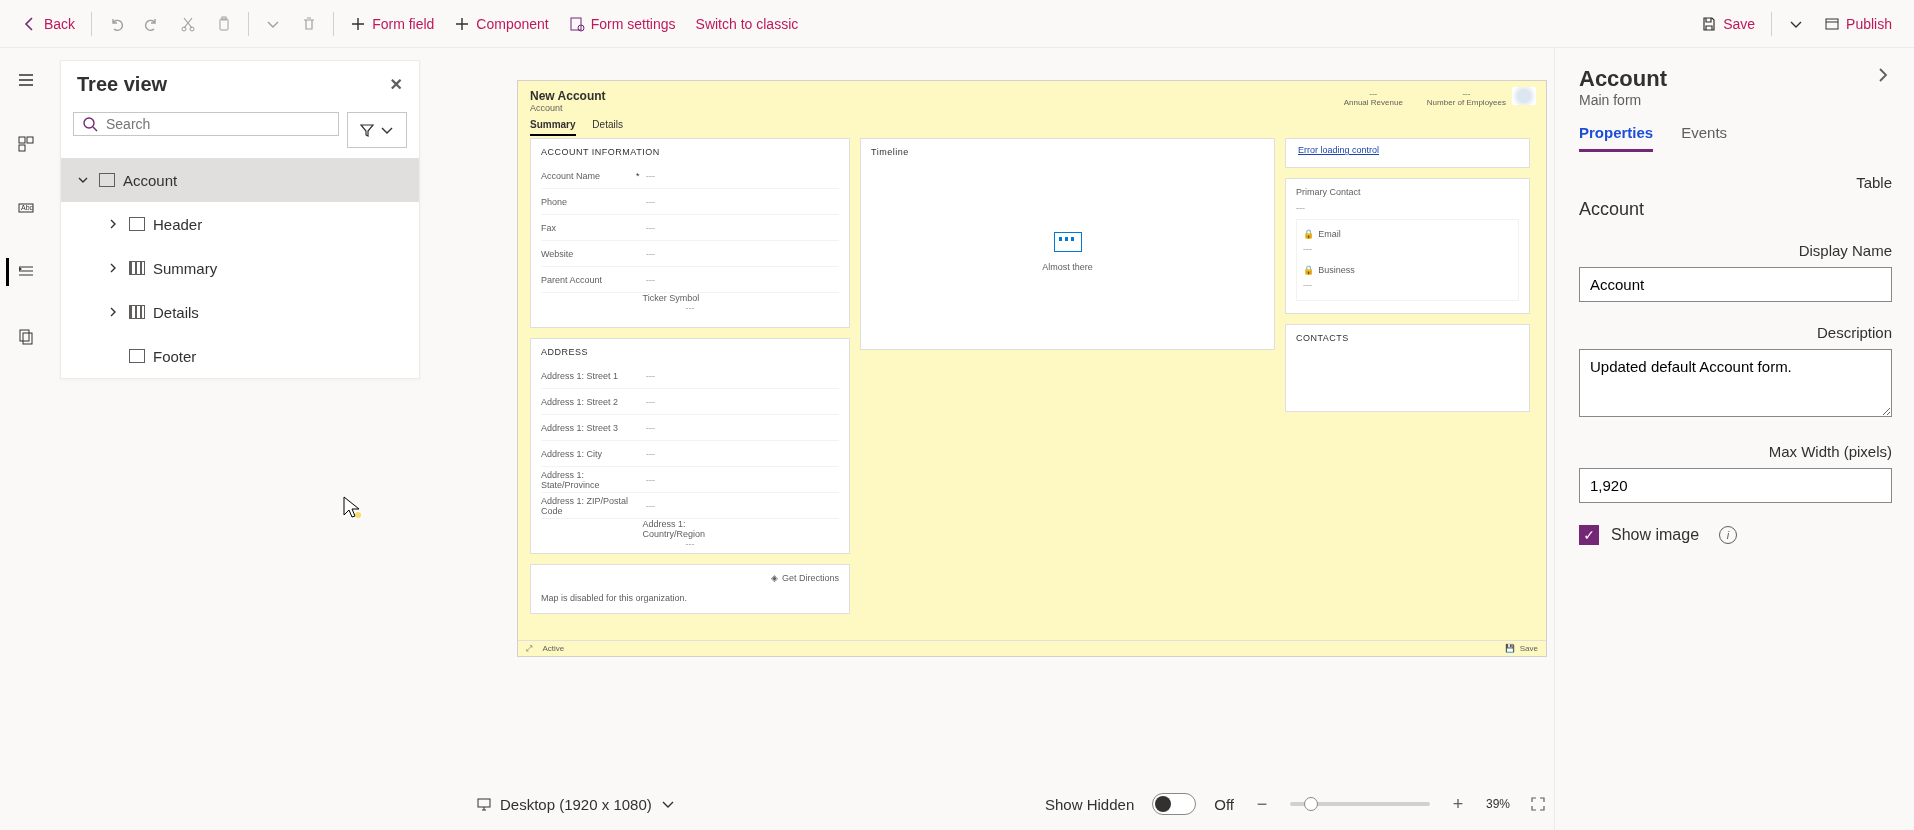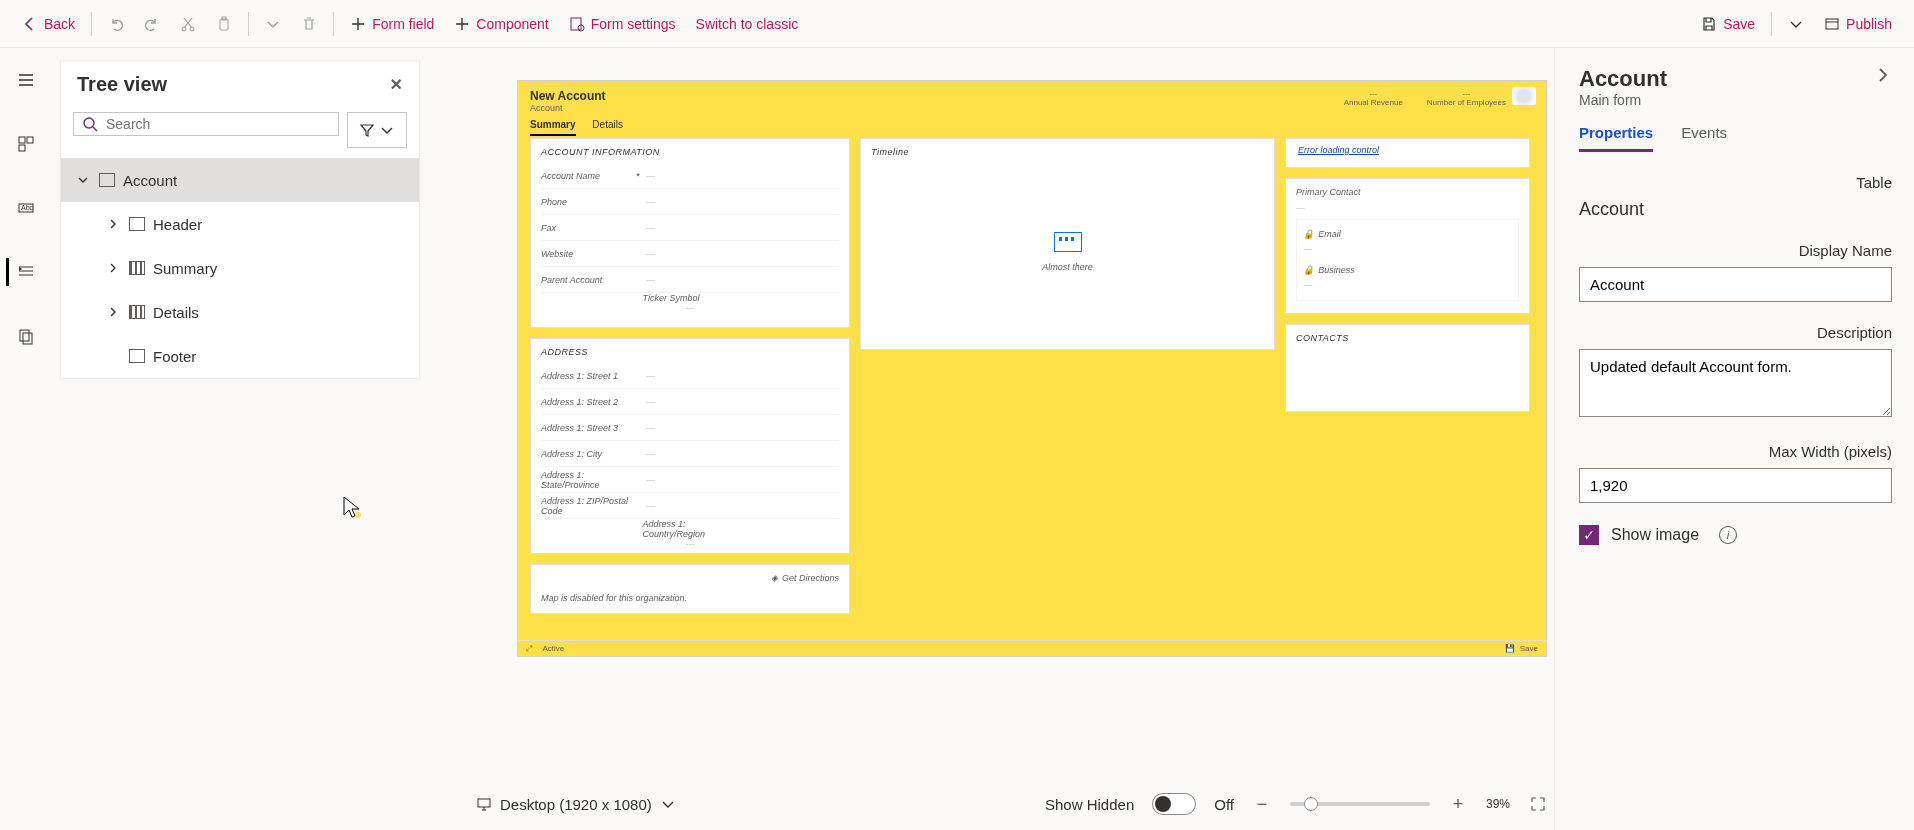--- a/index.html
+++ b/index.html
@@ -29,32 +29,32 @@
 .treepanel .filterbtn { width:60px; height:36px; border:1px solid #c8c6c4; display:flex; align-items:center; justify-content:center; gap:4px; cursor:pointer; }
 .treepanel .node { height: 44px; display:flex; align-items:center; gap:8px; padding-left: 16px; font-size: 15px; cursor:pointer; }
 .treepanel .node.selected { background:#e1dfdd; }
 .treepanel .node .chev { width:14px; }
 .treepanel .node.indent1 { padding-left: 46px; }
 .treepanel .node .nodeicon { width:16px; height:14px; border:1px solid #605e5c; display:inline-block; }
 .treepanel .node .nodeicon.tabicon { background: repeating-linear-gradient(90deg,#605e5c 0 2px,transparent 2px 5px); border:1px solid #605e5c; }
 
 
 .canvas-wrap { position:absolute; left: 470px; right: 320px; top: 80px; bottom: 0; }
-.canvas-card { width: 1030px; height: 577px; margin: 0 auto; background:#fde047; border:1px solid #d2d0ce; position:relative; font-size: 9px; color:#323130; }
+.canvas-card { width: 1030px; height: 577px; margin: 0 auto; background:#fef9c3; border:1px solid #d2d0ce; position:relative; font-size: 9px; color:#323130; }
 .canvas-card .formhdr { padding: 8px 12px 0 12px; }
 .canvas-card .formhdr .title { font-size: 12px; font-weight: 600; }
 .canvas-card .formhdr .subtitle { font-size: 9px; color:#605e5c; }
 .canvas-card .hdrmetrics { position:absolute; right: 40px; top: 8px; display:flex; gap: 24px; font-size: 8px; color:#605e5c; text-align:center; }
 .canvas-card .hdrmetrics div span { display:block; }
 .canvas-card .hdrimg { position:absolute; right:10px; top:6px; width:24px; height:18px; background: radial-gradient(circle,#dce6f0 40%, #fff 80%); border-radius: 2px; }
 .canvas-card .tabs { padding: 6px 12px 0; font-size: 10px; }
 .canvas-card .tabs span { margin-right: 14px; padding-bottom: 4px; cursor:pointer; }
 .canvas-card .tabs span.active { border-bottom: 2px solid #000; font-weight:600; }
 .canvas-card .cols { display:flex; gap: 10px; padding: 8px 12px; }
-.canvas-card .col { display:flex; flex-direction:column; gap:10px;font-style:italic; }
+.canvas-card .col { display:flex; flex-direction:column; gap:10px; }
 .canvas-card .col.c1 { width: 320px; }
 .canvas-card .col.c2 { width: 415px; }
 .canvas-card .col.c3 { width: 245px; }
 .sectioncard { border:1px solid #e1dfdd; padding: 8px 10px; background:#fff; }
 .sectioncard .shdr { font-size: 9px; letter-spacing: .5px; color:#323130; margin-bottom: 6px; }
 .fieldrow { display:flex; align-items:center; font-size: 9px; height: 26px; border-bottom: 1px solid #f3f2f1; }
 .fieldrow:last-child { border-bottom:none;flex-direction:column; }
 .fieldrow .flabel { width: 95px; color:#605e5c; }
 .fieldrow .freq { color:#323130; width: 10px; }
 .fieldrow .fval { color:#a19f9d; }

